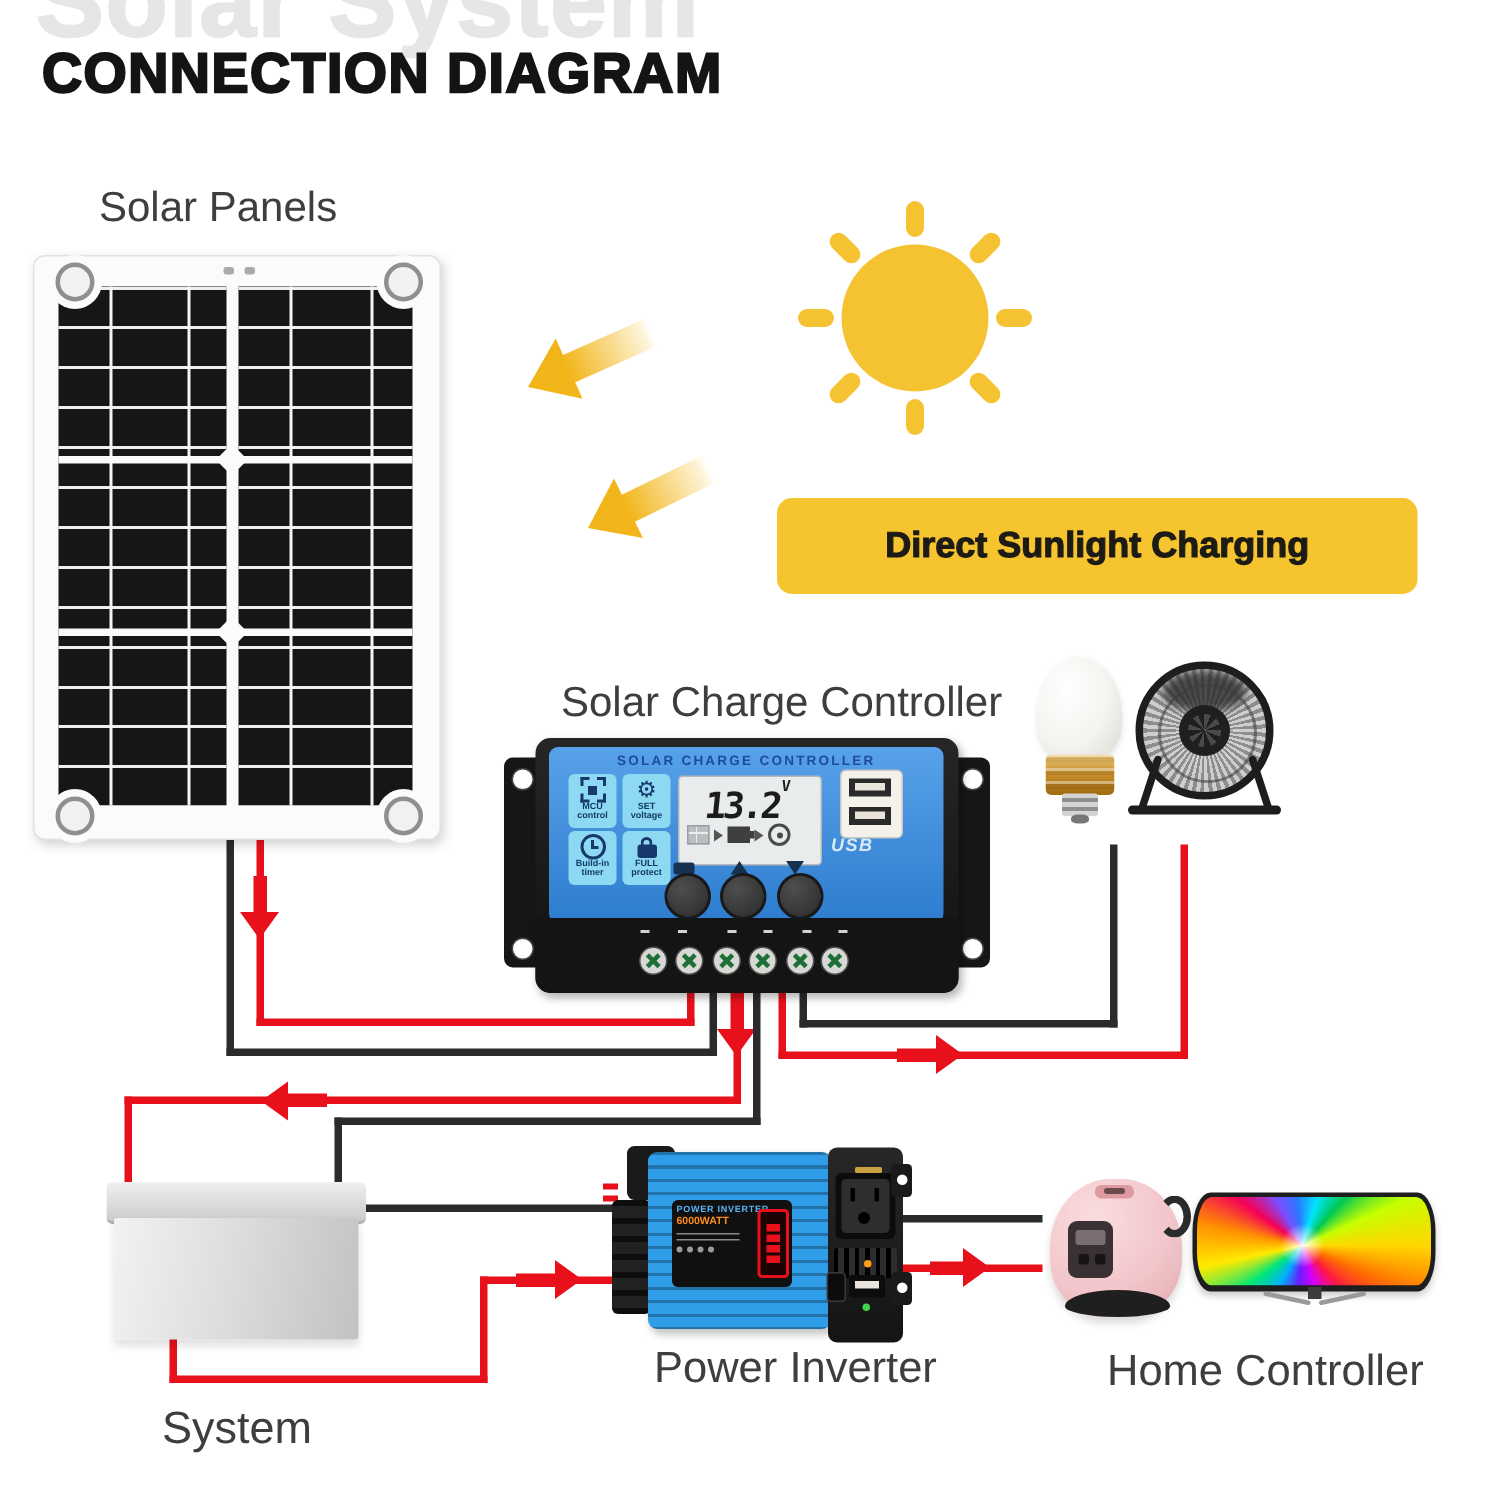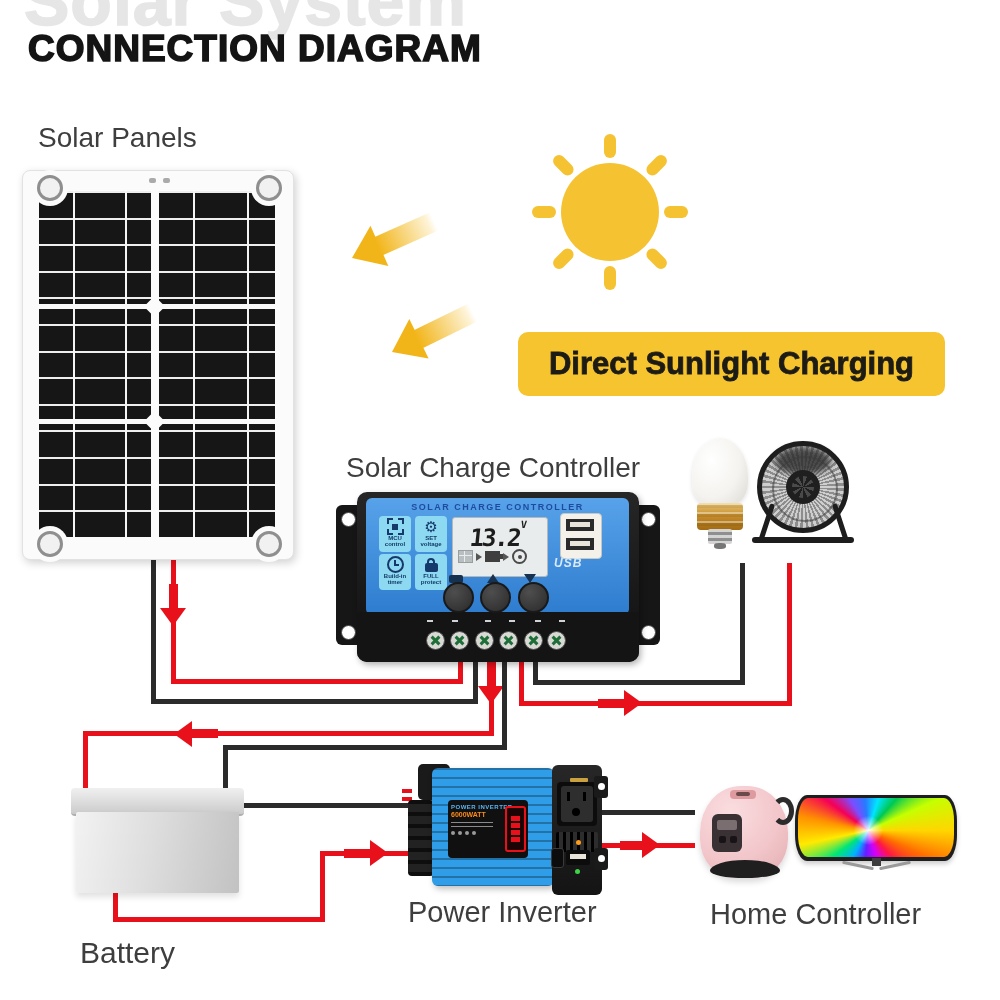--- a/index.html
+++ b/index.html
@@ -4,21 +4,21 @@
 <style>
   html,body{margin:0;padding:0;background:#fff;}
   #stage{position:relative;width:1000px;height:1000px;overflow:hidden;background:#fff;
          font-family:"Liberation Sans",sans-serif;}
   .abs{position:absolute;}
   
   .watermark{left:24px;top:-38px;font-size:68px;font-weight:700;color:#e6e6e6;
              letter-spacing:1px;-webkit-text-stroke:1.5px #e6e6e6;white-space:nowrap;}
   .heading{left:28px;top:28px;font-size:37px;font-weight:700;color:#141414;
            letter-spacing:1px;-webkit-text-stroke:1.6px #141414;white-space:nowrap;}
-  .seclabel{font-size:28px;color:#3e3e3e;white-space:nowrap;}
+  .seclabel{font-size:28px;color:#3e3e3e;white-space:nowrap;margin-left:28px;}
   
   .w{position:absolute;z-index:1;}
   .wr{background:#e8111b;}
   .wk{background:#2b2b2b;}
   .ab{position:absolute;z-index:1;background:#e8111b;}
   .ah{position:absolute;z-index:1;width:0;height:0;}
   .ah-down{border-left:13px solid transparent;border-right:13px solid transparent;border-top:18px solid #e8111b;}
   .ah-left{border-top:13px solid transparent;border-bottom:13px solid transparent;border-right:18px solid #e8111b;}
   .ah-right{border-top:13px solid transparent;border-bottom:13px solid transparent;border-left:18px solid #e8111b;}
   .dev{z-index:2;}
@@ -26,21 +26,21 @@
   .sun-body{left:561px;top:163px;width:98px;height:98px;border-radius:50%;background:#f5c232;}
   .ray{left:604px;top:134px;width:12px;height:24px;border-radius:6px;background:#f5c232;transform-origin:6px 78px;}
   .sun-arrow{width:92px;height:44px;}
   .sa-head{position:absolute;left:0;top:0;width:0;height:0;border-top:22px solid transparent;
            border-bottom:22px solid transparent;border-right:30px solid #f2b519;}
   .sa-shaft{position:absolute;left:28px;top:12px;width:62px;height:20px;
             background:linear-gradient(to right,#f2b519,#fdf3d6 90%,rgba(253,243,214,0));}
   
   .banner{left:518px;top:332px;width:427px;height:64px;border-radius:10px;background:#f5c42e;
           display:flex;align-items:center;justify-content:center;}
-  .banner span{font-size:31px;font-weight:700;color:#1d1b15;-webkit-text-stroke:0.8px #1d1b15;}
+  .banner span{font-size:24px;font-weight:700;color:#1d1b15;-webkit-text-stroke:0.8px #1d1b15;}
   
   .panel-frame{left:22px;top:170px;width:270px;height:388px;background:#fbfbfb;border:1px solid #e2e2e2;
                border-radius:8px;box-shadow:2px 3px 8px rgba(0,0,0,.18);}
   .panel-half{position:absolute;background:#161616;
      background-image:repeating-linear-gradient(to bottom,rgba(250,250,250,.95) 0 2px,transparent 2px 26.6px);}
   .pv{position:absolute;background:#f4f4f4;width:2px;}
   .pbreak{position:absolute;background:#fafafa;height:5px;}
   .pdiamond{position:absolute;width:15px;height:15px;background:#fbfbfb;transform:rotate(45deg);}
   .grommet{position:absolute;width:20px;height:20px;border-radius:50%;background:#f1f1f1;
            border:3px solid #8f8f8f;box-shadow:0 0 0 5px #fbfbfb;}
@@ -393,21 +393,21 @@
   <div class="abs dev fan-ring"></div>
   <div class="abs dev fan-hub">
       <i></i>
     </div>
   <div class="abs dev fan-leg" style="left:764px;top:503px;transform:rotate(18deg);"></div>
   <div class="abs dev fan-leg" style="left:838px;top:503px;transform:rotate(-18deg);"></div>
   <div class="abs dev fan-base"></div>
 
   <div class="abs dev batt-lid"></div>
   <div class="abs dev batt-body"></div>
-  <div class="abs seclabel" style="left:80px;top:936px;font-size:30px;">Battery</div>
+  <div class="abs seclabel" style="left:80px;top:936px;font-size:30px;">System</div>
 
   <div class="dcmark" style="left:402px;top:789px;"></div>
   <div class="dcmark" style="left:402px;top:797px;"></div>
   <div class="abs dev inv-captl"></div>
   <div class="abs dev inv-bracket"></div>
   <div class="abs dev inv-blue"></div>
   <div class="abs dev inv-label">
     <div class="inv-l1">POWER INVERTER</div>
     <div class="inv-l2">6000WATT</div>
     <div class="inv-bar"></div>

